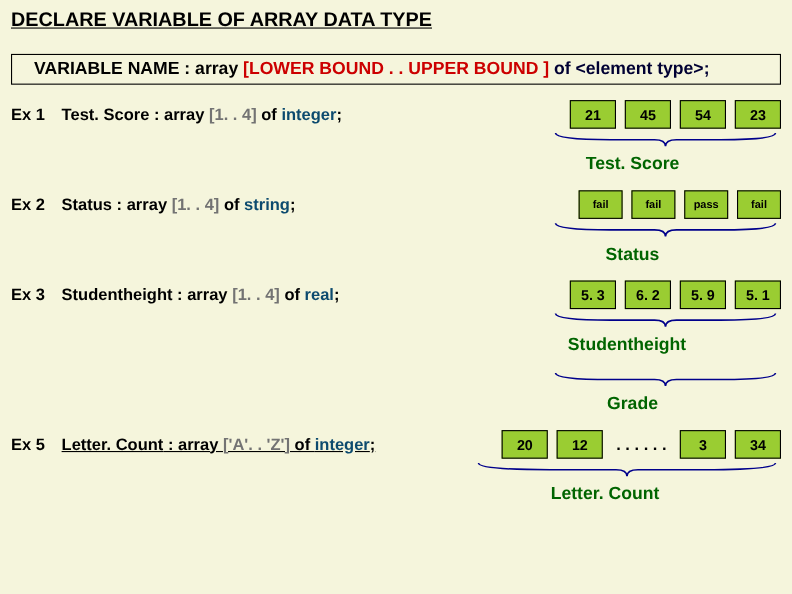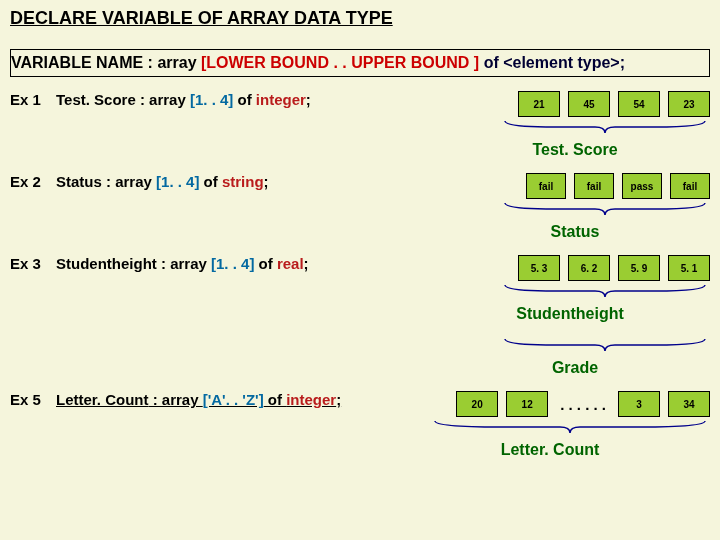--- a/index.html
+++ b/index.html
@@ -8,49 +8,49 @@
     background: #f5f5dc;
     font-family: Arial, Helvetica, sans-serif;
     font-size: 15px;
     color: #000;
     position: relative;
     padding: 8px 10px;
   }
   .title { font-weight: bold; text-decoration: underline; font-size: 18px; margin-bottom: 20px; }
   .syntax-box {
     border: 1px solid #000;
-    padding: 4px 0;
+    padding: 4px 20px;
     font-weight: bold;
     font-size: 16px;
     margin-bottom: 14px;
   }
   .syntax-box .red { color: #c00; }
   .syntax-box .navy { color: #003; }
   .row {
     display: flex;
-    align-items: flex-start;
+    align-items: center;
     margin-bottom: 2px;
   }
   .ex-label { font-weight: bold; width: 46px; flex-shrink:0; }
   .decl { font-weight: bold; flex: 1; }
-  .decl .red { color: #0369a1; }
-  .decl .str { color: #b91c1c; }
+  .decl .red { color: #737373; }
+  .decl .str { color: #0c4a6e; }
   .cells {
     display: flex;
     gap: 8px;
     margin-left: auto;
     align-items: center;
   }
   .cell {
     min-width: 42px; height: 26px;
     border: 1px solid #000;
     background: #9acd32;
     display: flex; align-items: center; justify-content: center;
     font-weight: bold;
-    font-size: 10px;
+    font-size: 13px;
   }
   .cell.sm { font-size: 10px; min-width: 40px; }
   .dots { font-weight: bold; padding: 0 4px; }
   .brace-wrap { position: relative; margin: 0 0 6px 0; height: 16px; }
   .brace-wrap svg { position: absolute; }
   .caption {
     text-align: center;
     font-weight: bold;
     color: #006400;
     font-size: 16px;

